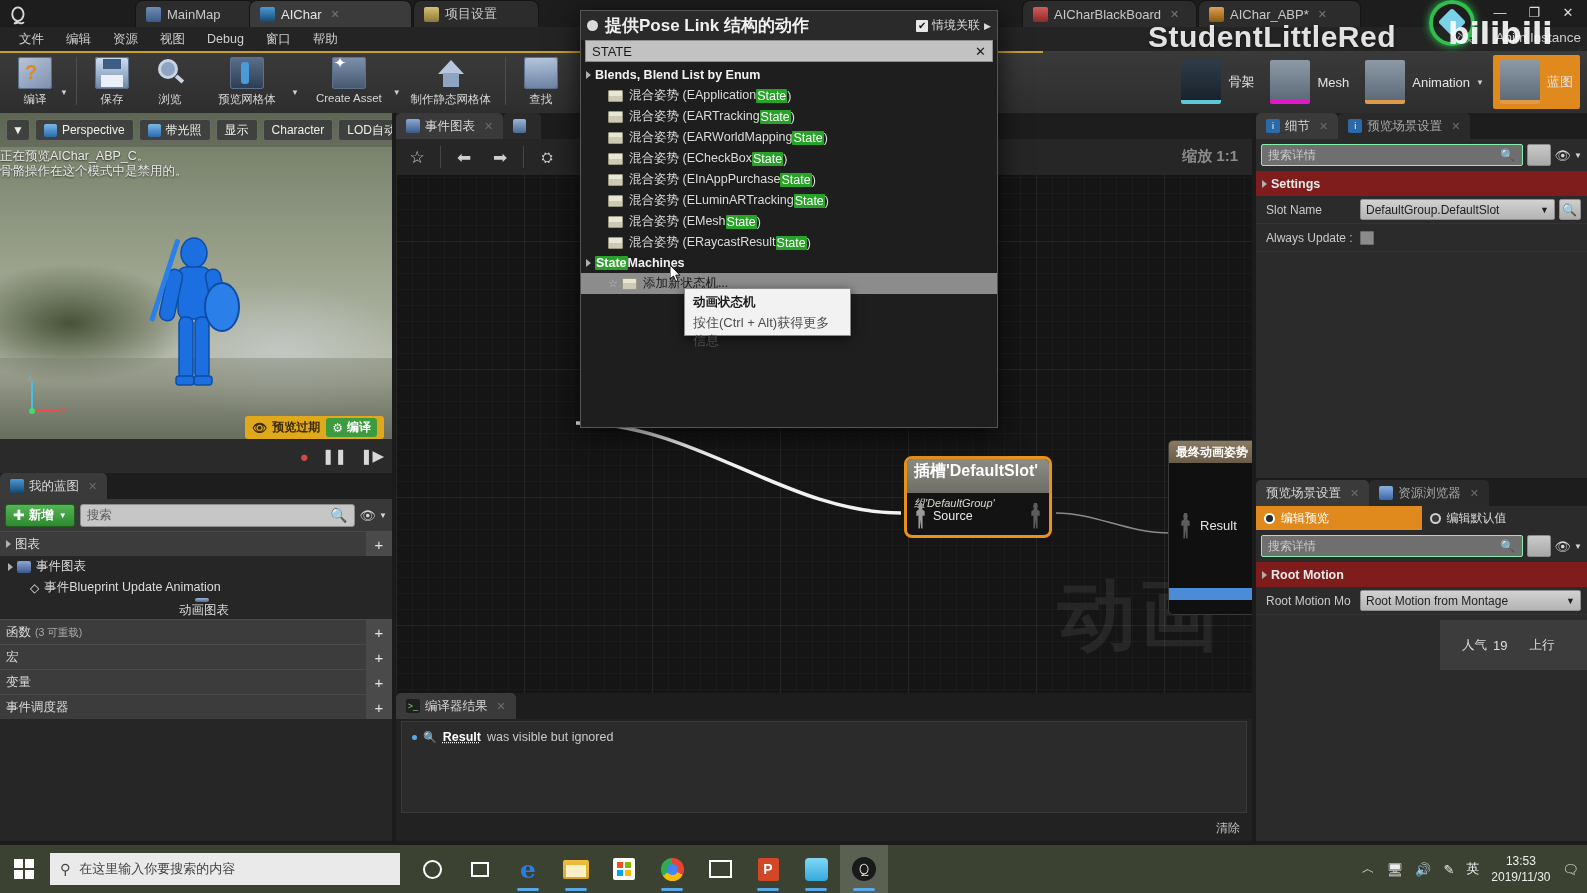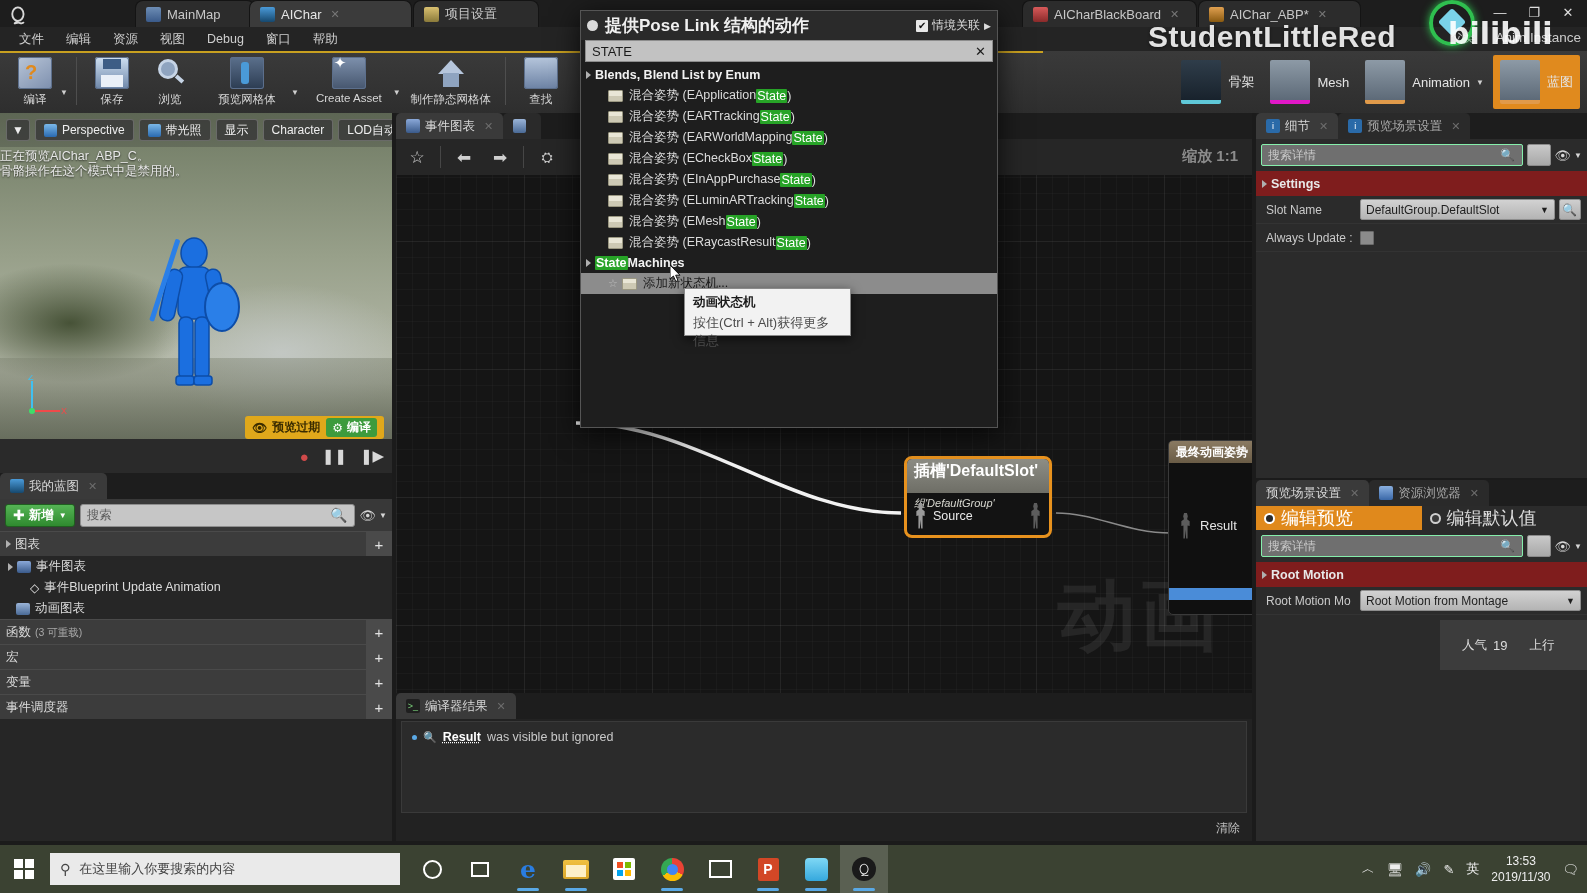--- a/index.html
+++ b/index.html
@@ -191,21 +191,21 @@
   }
   .bp-section .plus {
     width: 26px; height: 24px; background: #4a4a4a; color: #e2e2e2; font-size: 15px;
     display: flex; align-items: center; justify-content: center;
   }
   .bp-row {
     height: 21px; display: flex; align-items: center; padding-left: 8px; color: #dcdcdc; font-size: 12.5px;
   }
   .bp-row.ind1 { padding-left: 8px; }
   .bp-row.ind2 { padding-left: 30px; }
-  .bp-row.ind15 { padding-left: 16px; }
+  .bp-row.ind15 { padding-left: 16px; flex-direction: column; }
   .tri { width: 0; height: 0; border-left: 5px solid #b0b0b0; border-top: 4px solid transparent; border-bottom: 4px solid transparent; margin-right: 4px; }
 
   
   .graph {
     position: absolute; left: 396px; top: 113px; width: 856px; height: 580px;
     background: #151515;
     background-image:
       linear-gradient(rgba(255,255,255,.045) 1px, transparent 1px),
       linear-gradient(90deg, rgba(255,255,255,.045) 1px, transparent 1px),
       linear-gradient(rgba(255,255,255,.022) 1px, transparent 1px),
@@ -289,21 +289,21 @@
   .prow .pval { flex: 1; display: flex; align-items: center; gap: 4px; padding-right: 6px; }
   .combo {
     flex: 1; height: 21px; background: linear-gradient(#d2d2d2,#b4b4b4); border: 1px solid #8d8d8d;
     border-radius: 2px; color: #1e1e1e; font-size: 12px; display: flex; align-items: center;
     justify-content: space-between; padding: 0 5px; overflow: hidden; white-space: nowrap;
   }
   .ckbox { width: 14px; height: 14px; background: #8b8b8b; border: 1px solid #6a6a6a; border-radius: 1px; }
   .iconbtn { width: 22px; height: 21px; background: linear-gradient(#cfcfcf,#adadad); border: 1px solid #8d8d8d; border-radius: 2px; display:flex; align-items:center; justify-content:center; color:#333; font-size:12px; }
 
   .editrow { height: 24px; display: flex; }
-  .editrow .eb { flex: 1; display: flex; align-items: center; gap: 6px; padding-left: 8px; font-size: 18px; color: #dcdcdc; }
+  .editrow .eb { flex: 1; display: flex; align-items: center; gap: 6px; padding-left: 8px; font-size: 12px; color: #dcdcdc; }
   .editrow .eb.on { background: #e0891c; color: #fff; }
   .radio { width: 11px; height: 11px; border-radius: 50%; background: #3a3a3a; border: 2px solid #cfcfcf; }
   .radio.on { background: #2a2a2a; border-color: #fff; }
 
   
   .popup {
     position: absolute; left: 580px; top: 10px; width: 418px; height: 418px;
     background: #1e1e1e; border: 1px solid #555; box-shadow: 0 6px 26px rgba(0,0,0,.75);
   }
   .popup-hdr { height: 29px; display: flex; align-items: center; padding: 0 6px; background: #2a2a2a; }

